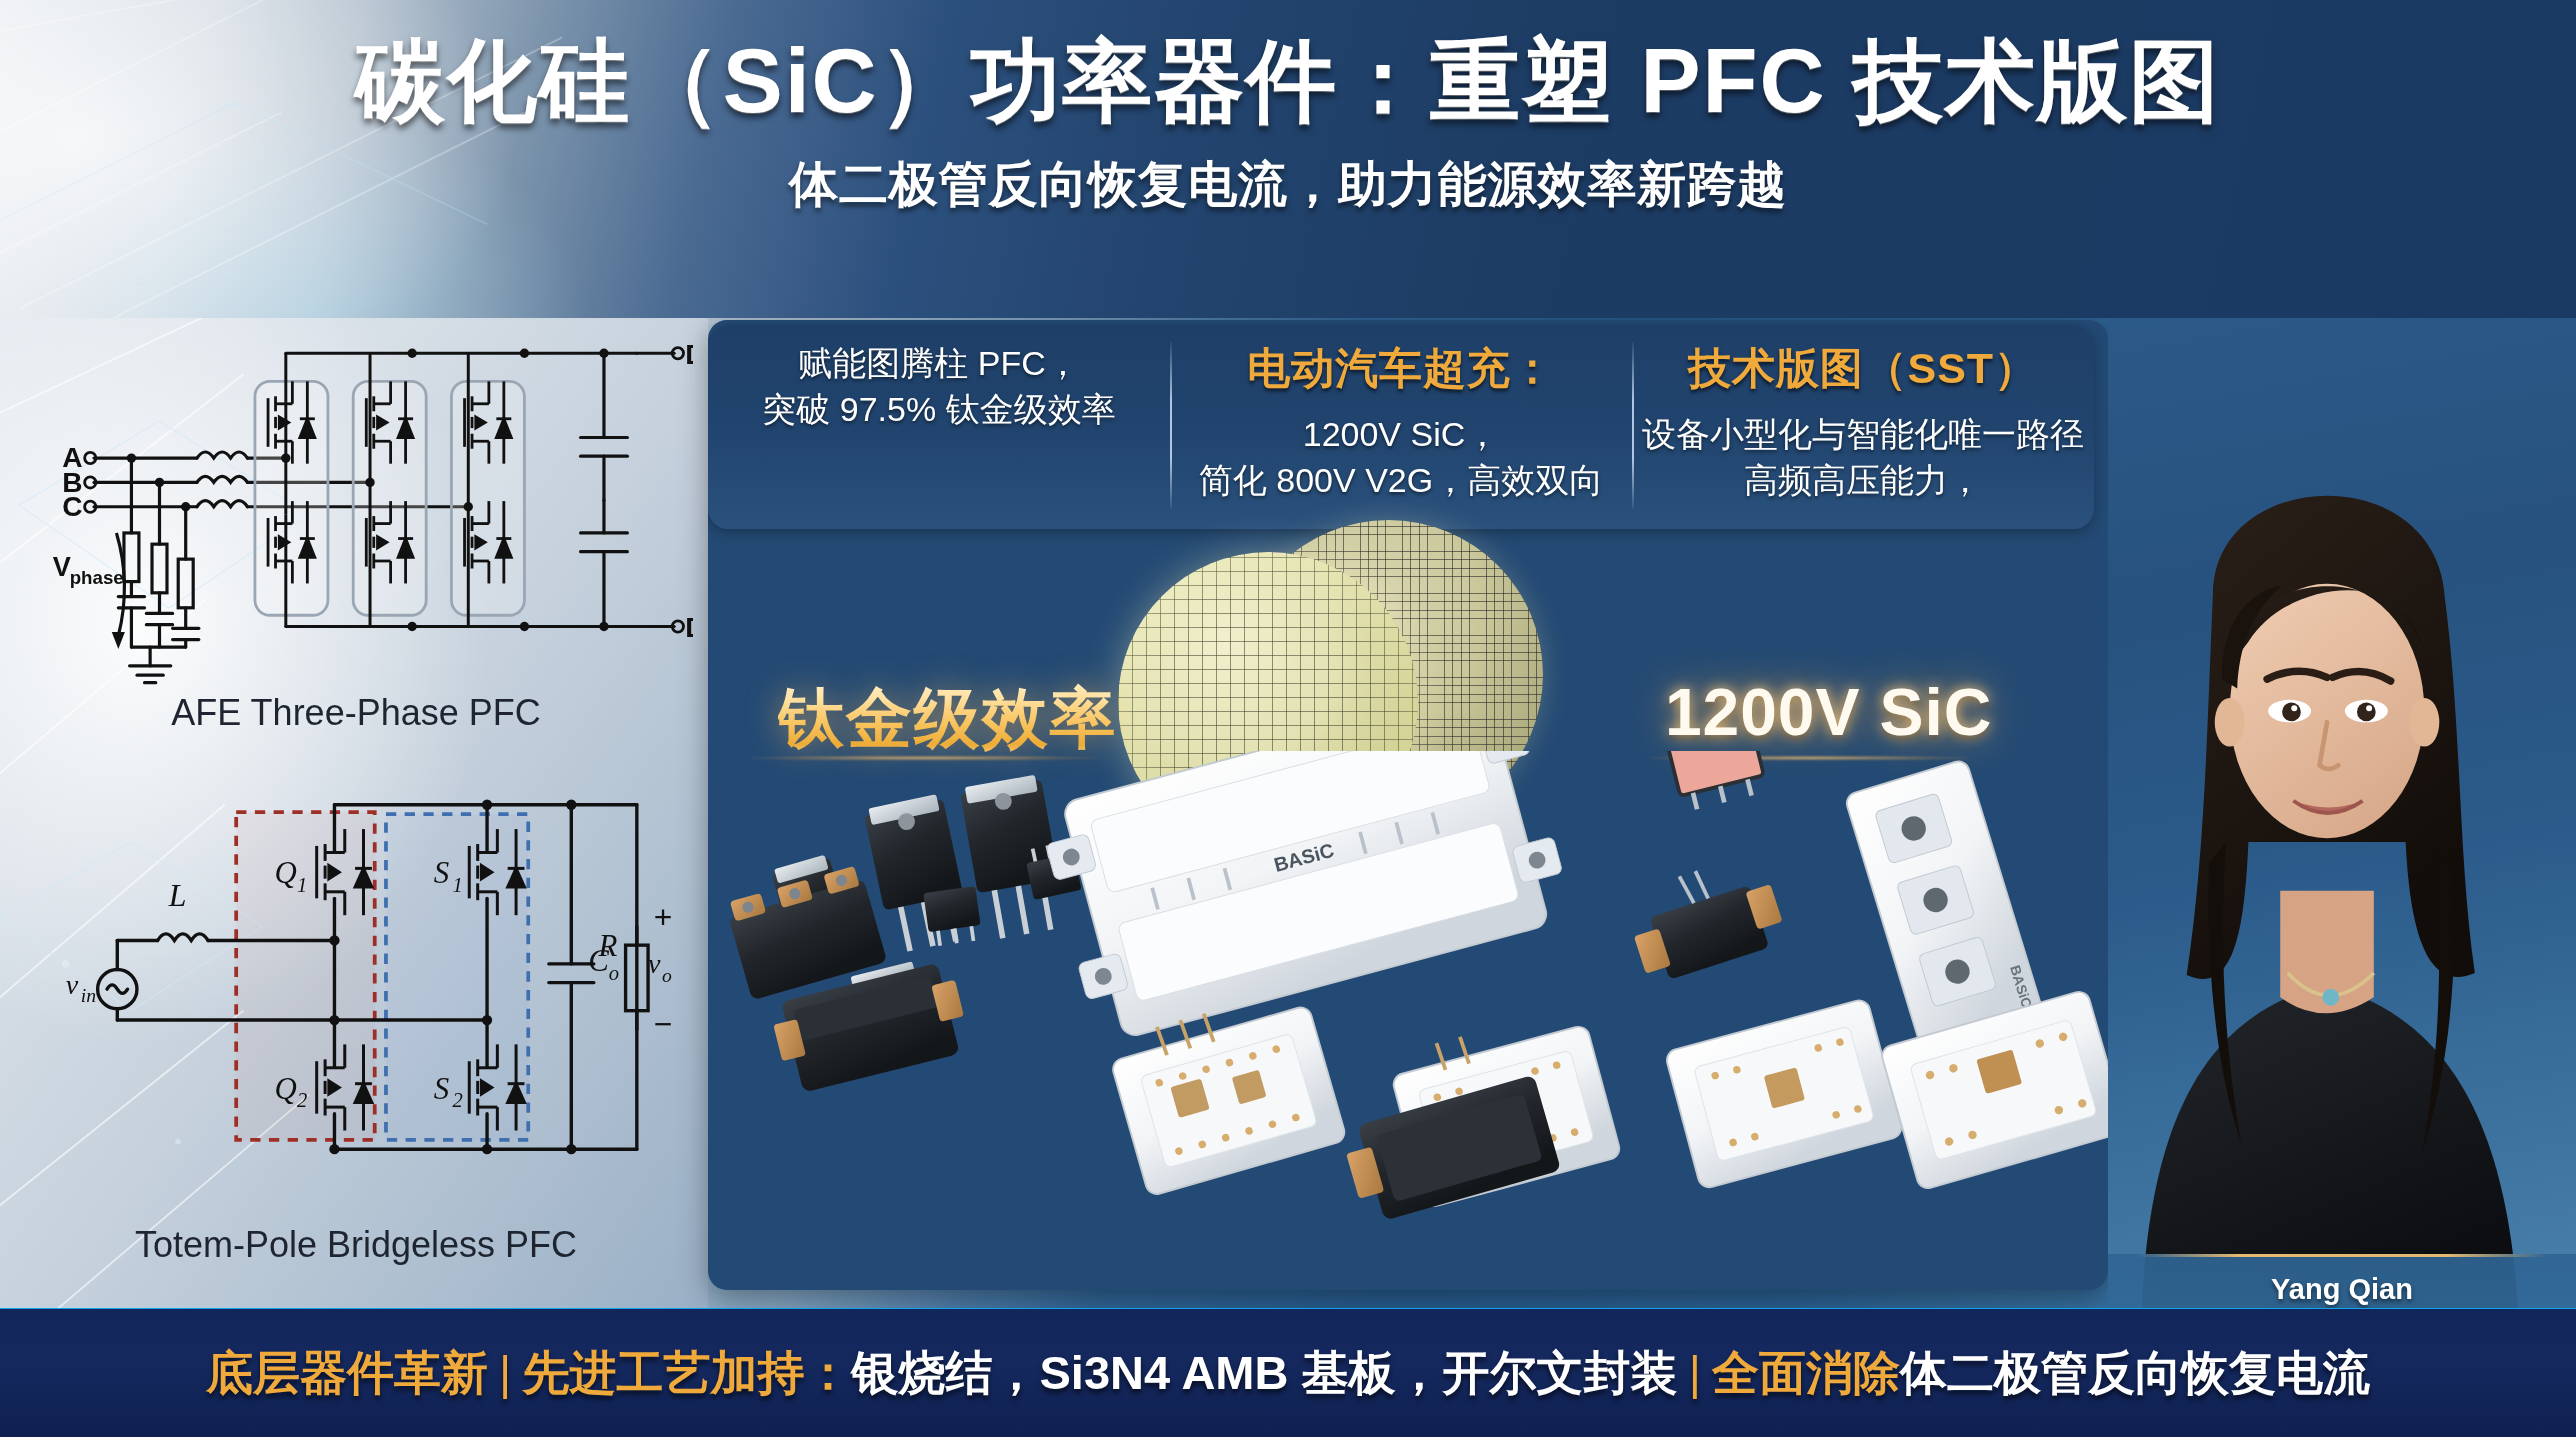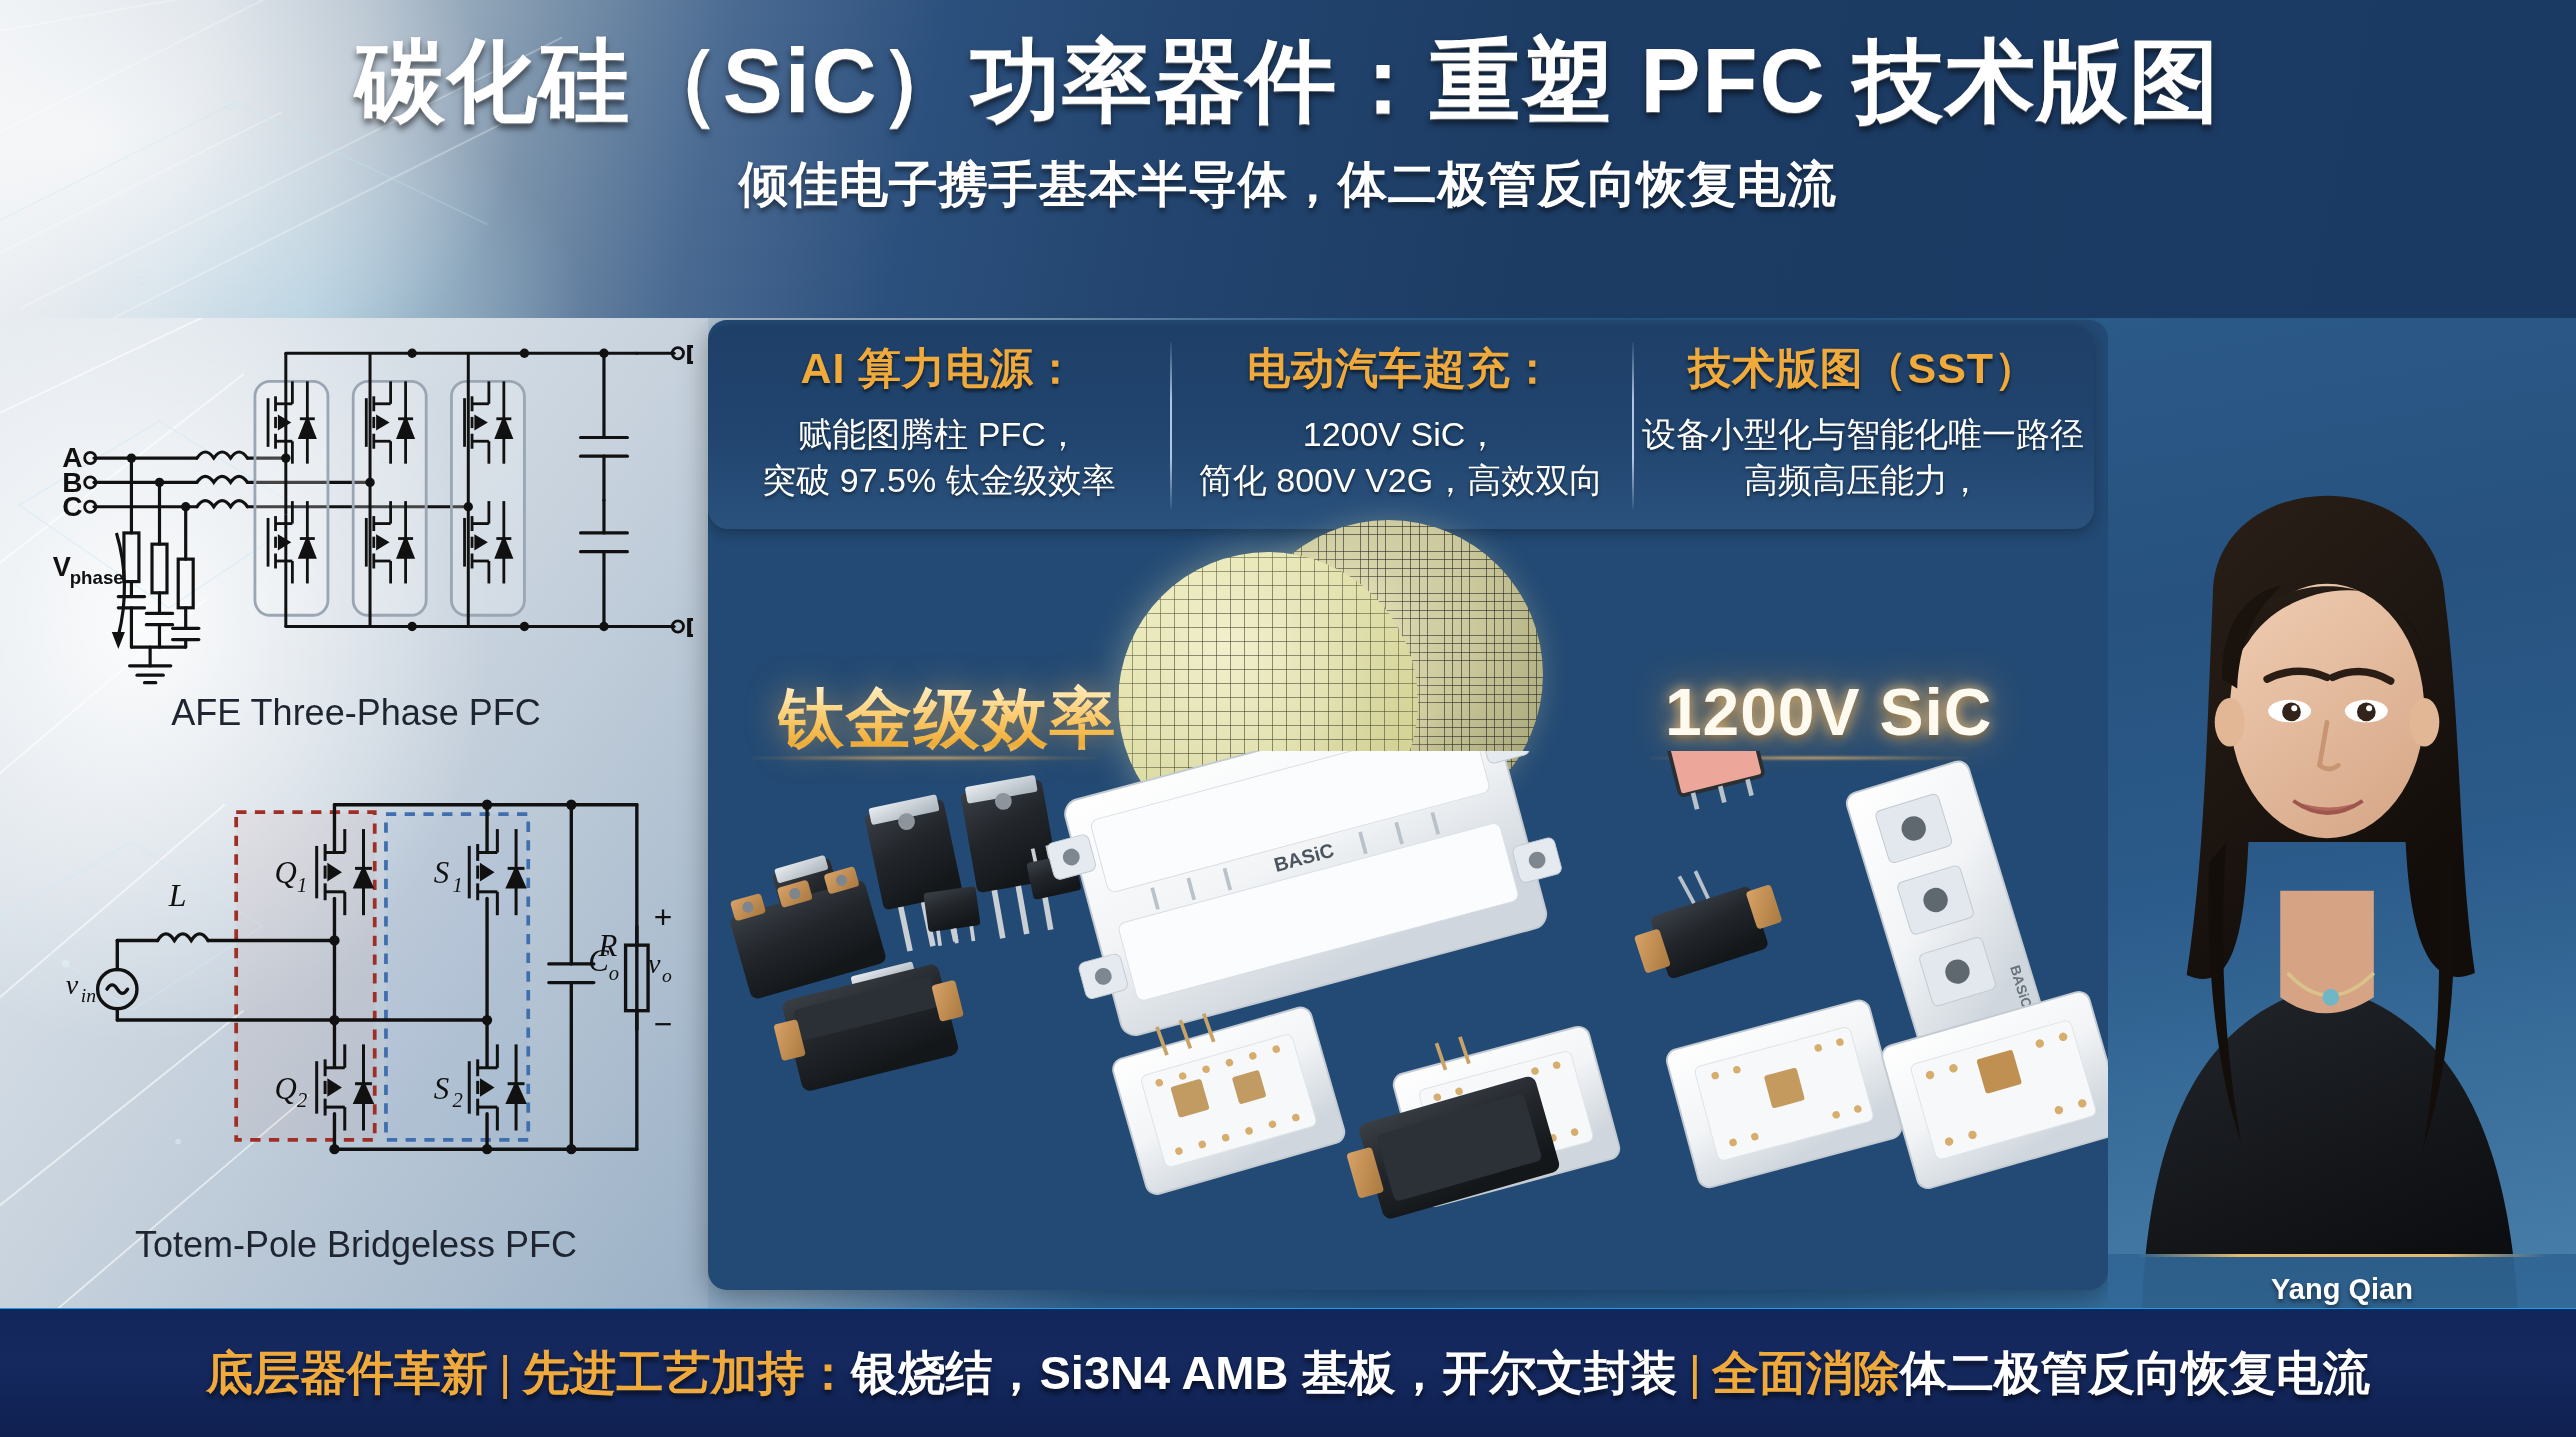--- a/index.html
+++ b/index.html
@@ -175,21 +175,21 @@
           <path d="M-40 290 L300 120"></path>
         <path d="M120 340 L560 120"></path>
       </g>
       <g stroke="#bfe6f5" stroke-width="1.5" fill="none" opacity="0.55">
         <path d="M-30 250 L250 110 L520 240"></path>
         <circle cx="245" cy="112" r="5"></circle>
         <circle cx="150" cy="300" r="4"></circle>
       </g>
     </svg>
     <h1>碳化硅（SiC）功率器件：重塑 PFC 技术版图</h1>
-    <h2>倾佳电子携手基本半导体，体二极管反向恢复电流</h2>
+    <h2>体二极管反向恢复电流，助力能源效率新跨越</h2>
   </div>
 
   <div class="bodyarea">
 
     <div class="left-panel">
       <svg class="tech-lines" width="708" height="990" viewBox="0 0 756 1058">
         <g stroke="#ffffff" stroke-width="2" fill="none" opacity="0.85">
           <path d="M-40 120 L300 -40"></path>
             <path d="M-50 300 L260 60"></path>
           <path d="M-40 520 L220 300"></path>
@@ -548,21 +548,20 @@
           </g>
         </svg>
         <div class="circuit-caption" style="top:438px;">Totem-Pole Bridgeless PFC</div>
       </div>
     </div>
 
     <div class="maincard">
 
       <div class="infostrip">
         <div class="infocol">
-          <div class="ih">AI 算力电源：</div>
           <div class="il">赋能图腾柱 PFC，</div>
           <div class="il">突破 97.5% 钛金级效率</div>
         </div>
         <div class="infocol">
           <div class="ih">电动汽车超充：</div>
           <div class="il">1200V SiC，</div>
           <div class="il">简化 800V V2G，高效双向</div>
         </div>
         <div class="infocol">
           <div class="ih">技术版图（SST）</div>

